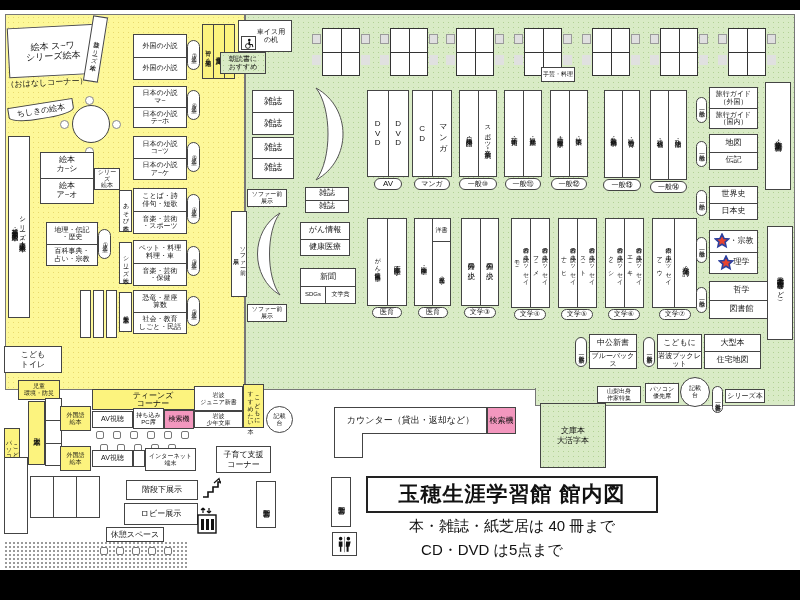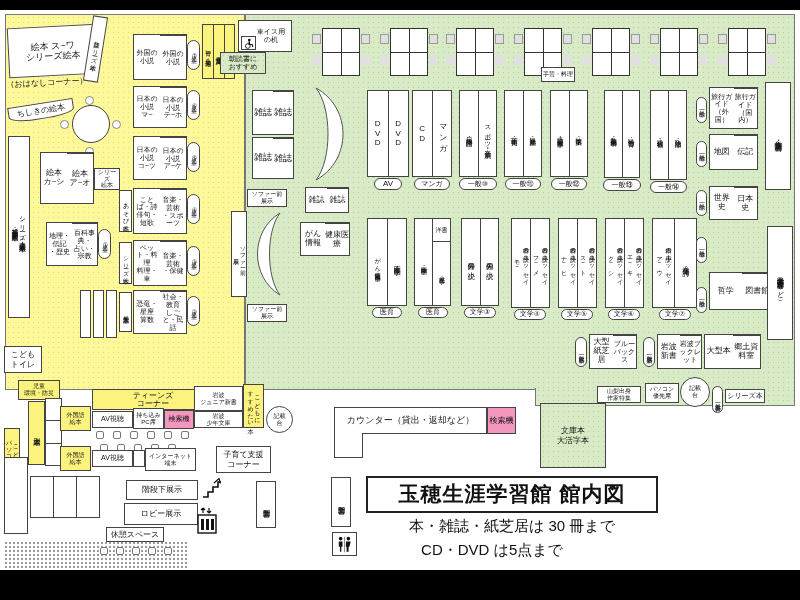--- a/index.html
+++ b/index.html
@@ -9,21 +9,21 @@
   .bx{border:1px solid #444;background:#fff;}
   .tc{display:flex;align-items:center;justify-content:center;text-align:center;white-space:pre-line;line-height:1.15;}
   .v{writing-mode:vertical-rl;text-orientation:upright;letter-spacing:.5px;}
   .f6{font-size:6px;}.f65{font-size:6.5px;}.f7{font-size:7px;}.f8{font-size:8px;}.f9{font-size:9px;}.f11{font-size:11px;}.f15{font-size:15px;}
   .ylab{background:#fcf37e;}
   .ydot{background-color:#fdf899;background-image:radial-gradient(#e8da6e 22%,transparent 23%);background-size:5px 5px;}
   .gdot{background-color:#d9ebc6;background-image:radial-gradient(#b2d195 22%,transparent 23%);background-size:5px 5px;}
   .graydot{background-image:radial-gradient(#9a9a9a 25%,transparent 26%);background-size:4px 4px;}
   .pill{border:1px solid #444;border-radius:8px;background:#fff;}
   .pink{background:#f397be;}
-  .rows{display:flex;}
+  .rows{display:flex;flex-direction:column;}
   .rows>div{flex:1;display:flex;align-items:center;justify-content:center;text-align:center;white-space:pre-line;border-top:1px solid #444;line-height:1.1;}
   .rows>div:first-child{border-top:none;}
   .shelf{display:flex;}
   .shelf>*{flex:1;display:flex;align-items:center;justify-content:center;border-left:1px solid #444;text-align:center;white-space:pre-line;}
   .shelf>*:first-child{border-left:none;}
   .tbl{position:absolute;border:1px solid #333;background:#fff;background-image:linear-gradient(#333,#333),linear-gradient(#333,#333);background-repeat:no-repeat;background-size:1px 100%,100% 1px;background-position:center,center;}
   .tbl::before,.tbl::after{content:"";position:absolute;width:7px;height:8px;background:#e0e0e0;border:1px solid #9a9a9a;}
   .tbl::before{left:-11px;top:5px;box-shadow:0 21px 0 0 #e0e0e0;}
   .tbl::after{right:-11px;top:5px;box-shadow:0 21px 0 0 #e0e0e0;}
   .cdot{position:absolute;width:9px;height:9px;border:1px solid #888;border-radius:50%;background:#fff;}
@@ -126,21 +126,21 @@
 ・歴史</div>
     <div>百科事典・
 占い・宗教</div>
   </div>
   <div class="abs pill tc v f6" style="left:98px;top:229px;width:13px;height:30px;">児童①</div>
 
   <div class="abs bx" style="left:80px;top:290px;width:11px;height:48px;"></div>
   <div class="abs bx" style="left:93px;top:290px;width:11px;height:48px;"></div>
   <div class="abs bx" style="left:106px;top:290px;width:11px;height:48px;"></div>
 
-  <div class="abs bx tc f8" style="left:4px;top:346px;width:38px;height:27px;">こども
+  <div class="abs bx tc f8" style="left:4px;top:346px;width:58px;height:27px;">こども
 トイレ</div>
 
   <div class="abs ylab shelf f6" style="left:202px;top:24px;width:33px;height:55px;border:1px solid #444;">
     <div class="v">青い鳥文庫・他</div>
     <div class="v f7">児童文庫</div>
     <div class="v">児童名作</div>
   </div>
   <div class="abs gdot tc f7" style="left:220px;top:52px;width:46px;height:22px;border:1px solid #444;">朝読書に
 おすすめ</div>
 
@@ -190,20 +190,27 @@
 展示</div>
 
   <div class="abs bx rows f8" style="left:305px;top:187px;width:44px;height:26px;">
     <div>雑誌</div>
     <div>雑誌</div>
   </div>
   <div class="abs bx rows f8" style="left:300px;top:222px;width:50px;height:34px;">
     <div>がん情報</div>
     <div>健康医療</div>
   </div>
+  <div class="abs bx rows f8" style="left:300px;top:268px;width:56px;height:36px;">
+    <div>新聞</div>
+    <div style="display:flex;padding:0;">
+      <span class="tc f6" style="flex:1;height:100%;border-right:1px solid #444;">SDGs</span>
+      <span class="tc f6" style="flex:1.2;height:100%;">文学賞</span>
+    </div>
+  </div>
 
   <div class="abs bx tc f6" style="left:541px;top:67px;width:34px;height:15px;">手芸・料理</div>
 
   <div class="abs bx shelf f8" style="left:367px;top:90px;width:42px;height:87px;">
     <div class="v">DVD</div>
     <div class="v">DVD</div>
   </div>
   <div class="abs pill tc f8" style="left:374px;top:178px;width:28px;height:12px;">AV</div>
 
   <div class="abs bx shelf f8" style="left:412px;top:90px;width:40px;height:87px;">
@@ -308,43 +315,57 @@
     <div>伝記</div>
   </div>
 
   <div class="abs pill tc v f6" style="left:696px;top:190px;width:11px;height:26px;">一般⑰</div>
   <div class="abs bx rows f8" style="left:709px;top:186px;width:49px;height:34px;">
     <div>世界史</div>
     <div>日本史</div>
   </div>
 
   <div class="abs pill tc v f6" style="left:696px;top:237px;width:11px;height:26px;">一般⑱</div>
+  <div class="abs bx rows f8" style="left:709px;top:230px;width:49px;height:44px;">
+    <div>
+      <svg width="16" height="16" viewBox="0 0 20 20">
+          <path d="M10 1.5l2.5 5.3 5.7.6-4.3 3.9 1.2 5.7-5.1-3-5.1 3 1.2-5.7L1.8 7.4l5.7-.6z" fill="#e8432e" stroke="#2b3f9e" stroke-width="2"></path>
+        </svg>
+      <span>・宗教</span>
+    </div>
+    <div>
+      <svg width="16" height="16" viewBox="0 0 20 20">
+          <path d="M10 1.5l2.5 5.3 5.7.6-4.3 3.9 1.2 5.7-5.1-3-5.1 3 1.2-5.7L1.8 7.4l5.7-.6z" fill="#e8432e" stroke="#2b3f9e" stroke-width="2"></path>
+        </svg>
+      <span>理学</span>
+    </div>
+  </div>
 
   <div class="abs pill tc v f6" style="left:696px;top:287px;width:11px;height:26px;">一般⑲</div>
-  <div class="abs bx rows f8" style="left:709px;top:272px;width:65px;height:38px;">
+  <div class="abs bx rows f8" style="left:709px;top:281px;width:65px;height:38px;">
     <div>哲学</div>
     <div>図書館</div>
   </div>
 
   <div class="abs bx tc v f8" style="left:765px;top:82px;width:26px;height:108px;">文学全集・叢書</div>
   <div class="abs bx tc v f7" style="left:767px;top:226px;width:26px;height:114px;">参考図書（図鑑・辞書など）</div>
 
   <div class="abs pill tc v f6" style="left:575px;top:337px;width:12px;height:30px;">一般新書</div>
   <div class="abs bx rows f7" style="left:589px;top:334px;width:48px;height:35px;">
-    <div class="f8">大型紙芝居</div>
+    <div class="f8">中公新書</div>
     <div>ブルーバックス</div>
   </div>
   <div class="abs pill tc v f6" style="left:643px;top:337px;width:12px;height:30px;">一般新書</div>
   <div class="abs bx rows f7" style="left:657px;top:334px;width:45px;height:35px;">
-    <div class="f8">岩波新書</div>
+    <div class="f8">こどもに</div>
     <div>岩波ブックレット</div>
   </div>
   <div class="abs bx rows f8" style="left:704px;top:334px;width:57px;height:35px;">
     <div>大型本</div>
-    <div>郷土資料室</div>
+    <div>住宅地図</div>
   </div>
 
   <div class="abs bx tc f6" style="left:597px;top:386px;width:44px;height:17px;">山梨出身
 作家特集</div>
   <div class="abs bx tc f6" style="left:645px;top:383px;width:34px;height:20px;">パソコン
 優先席</div>
   <div class="abs bx tc f6" style="left:680px;top:377px;width:30px;height:30px;border-radius:50%;">記載
 台</div>
   <div class="abs pill tc v f6" style="left:712px;top:386px;width:11px;height:27px;">一般新書</div>
   <div class="abs bx tc f7" style="left:725px;top:389px;width:40px;height:14px;">シリーズ本</div>
@@ -445,19 +466,19 @@
     <svg width="19" height="17" viewBox="0 0 24 22">
         <circle cx="7" cy="3.4" r="2.3" fill="#111"></circle>
         <path d="M4.6 7h4.8v7H7.9v6.5H6.1V14H4.6z" fill="#111"></path>
         <circle cx="17" cy="3.4" r="2.3" fill="#111"></circle>
         <path d="M14 7h6l-1.6 7h-1.1v6.5h-2.6V14h-1.1z" fill="#111"></path>
         <path d="M12 1v20" stroke="#111" stroke-width=".6"></path>
       </svg>
   </div>
 
   <div class="abs tc" style="left:366px;top:476px;width:292px;height:37px;border:2px solid #222;background:#fff;font-size:21px;font-weight:bold;letter-spacing:1px;">玉穂生涯学習館 館内図</div>
-  <div class="abs tc f15" style="left:366px;top:515px;width:292px;height:22px;">本・雑誌・紙芝居は 30 冊まで</div>
+  <div class="abs tc f15" style="left:366px;top:515px;width:292px;height:22px;">本・雑誌・紙芝居は 40 冊まで</div>
   <div class="abs tc f15" style="left:346px;top:539px;width:292px;height:22px;">CD・DVD は5点まで</div>
 
 
   <div class="abs" style="left:0;top:0;width:800px;height:10px;background:#000;"></div>
   <div class="abs" style="left:0;top:570px;width:800px;height:30px;background:#000;"></div>
 </div>
 
 </body></html>

